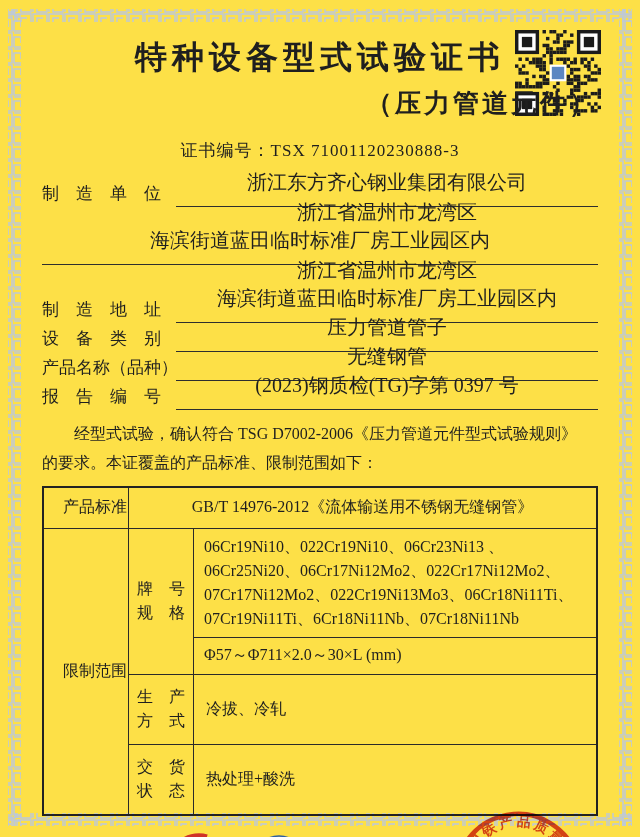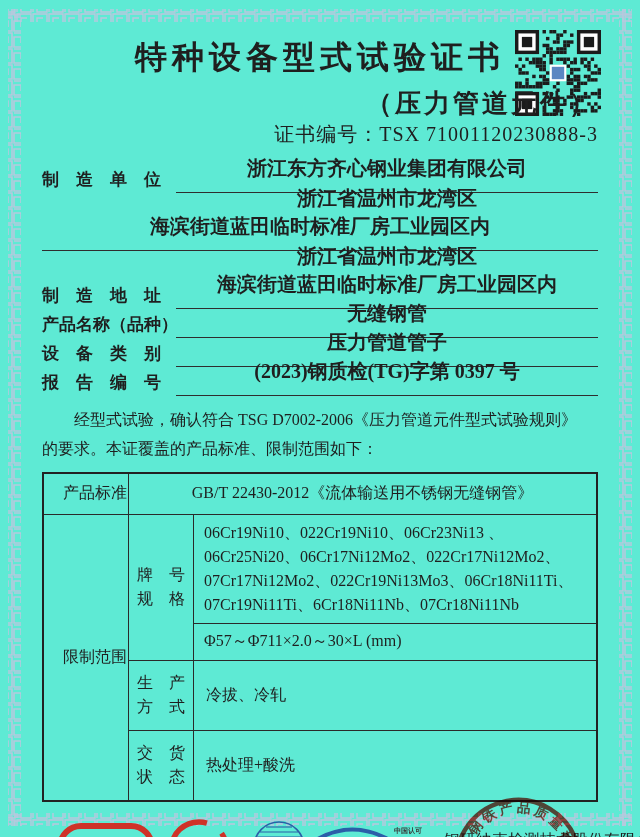--- a/index.html
+++ b/index.html
@@ -1,28 +1,28 @@
 <!DOCTYPE html>
 <html><head>
 <meta charset="utf-8">
 <style>
   html,body{margin:0;padding:0;background:#e8e8e8;}
   .page{
     position:relative; width:640px; height:837px; margin:0 auto;
-    background:#5eead4; overflow:hidden; color:#1f1f1f;
+    background:#fde047; overflow:hidden; color:#1f1f1f;
     font-family:"Liberation Serif","DejaVu Serif",serif;
   }
   .border-svg{position:absolute; inset:0; pointer-events:none;}
   .content{position:relative; padding:26px 42px 0 42px; box-sizing:border-box;}
   .title{text-align:center; font-size:32px; font-weight:700; letter-spacing:5px; margin-top:10px;}
   .subtitle{text-align:right; font-size:26px; font-weight:700; letter-spacing:3px; margin-top:6px;}
   .qr{position:absolute; left:515px; top:30px; width:86px; height:86px;}
-  .certno{text-align:right; font-size:20px; letter-spacing:1px;}
+  .certno{text-align:center; font-size:17px; margin-top:18px; letter-spacing:1px;}
   .fields{margin-top:16px;}
-  .frow{display:flex; align-items:flex-end; height:29px;font-weight:bold;}
+  .frow{display:flex; align-items:flex-end; height:29px;}
   .frow .lab{width:134px; font-size:17px; white-space:nowrap; padding-bottom:2px;}
   .frow .val{flex:1; text-align:center; font-size:20px; padding-bottom:10px;
              border-bottom:1.5px solid #2e2e2e; white-space:nowrap;}
   .frow.nounder .val{border-bottom:none;}
   .statement{margin-top:10px; font-size:16px; line-height:1.8;}
   .statement .l1{text-indent:2em; white-space:nowrap;}
   .statement .l2{white-space:nowrap;}
   table.spec{width:100%; border-collapse:collapse; margin-top:8px;
              border:2px solid #222;}
   table.spec td{border:1px solid #2a2a2a; font-size:16px; vertical-align:middle;}
@@ -281,43 +281,43 @@
       </div>
       <div class="frow nounder">
         <span class="lab"></span>
         <span class="val">浙江省温州市龙湾区</span>
       </div>
       <div class="frow">
         <span class="lab">制　造　地　址</span>
         <span class="val">海滨街道蓝田临时标准厂房工业园区内</span>
       </div>
       <div class="frow">
+        <span class="lab">设　备　类　别</span>
+        <span class="val">压力管道管子</span>
+      </div>
+      <div class="frow">
         <span class="lab">产品名称（品种）</span>
         <span class="val">无缝钢管</span>
-      </div>
-      <div class="frow">
-        <span class="lab">设　备　类　别</span>
-        <span class="val">压力管道管子</span>
       </div>
       <div class="frow">
         <span class="lab">报　告　编　号</span>
         <span class="val">(2023)钢质检(TG)字第 0397 号</span>
       </div>
     </div>
 
     <div class="statement">
       <div class="l1">经型式试验，确认符合 TSG D7002-2006《压力管道元件型式试验规则》</div>
       <div class="l2">的要求。本证覆盖的产品标准、限制范围如下：</div>
     </div>
 
     <table class="spec">
       <tbody>
           <tr>
         <td class="c1">产品标准</td>
-        <td class="std" colspan="2">GB/T 22430-2012《流体输送用不锈钢无缝钢管》</td>
+        <td class="std" colspan="2">GB/T 14976-2012《流体输送用不锈钢无缝钢管》</td>
       </tr>
       <tr>
         <td class="c1" rowspan="4">限制范围</td>
         <td class="c2" rowspan="2">
           <div>牌　号</div>
           <div>规　格</div>
         </td>
         <td class="grades">06Cr19Ni10、022Cr19Ni10、06Cr23Ni13 、06Cr25Ni20、06Cr17Ni12Mo2、022Cr17Ni12Mo2、07Cr17Ni12Mo2、022Cr19Ni13Mo3、06Cr18Ni11Ti、07Cr19Ni11Ti、6Cr18Ni11Nb、07Cr18Ni11Nb</td>
       </tr>
       <tr>

